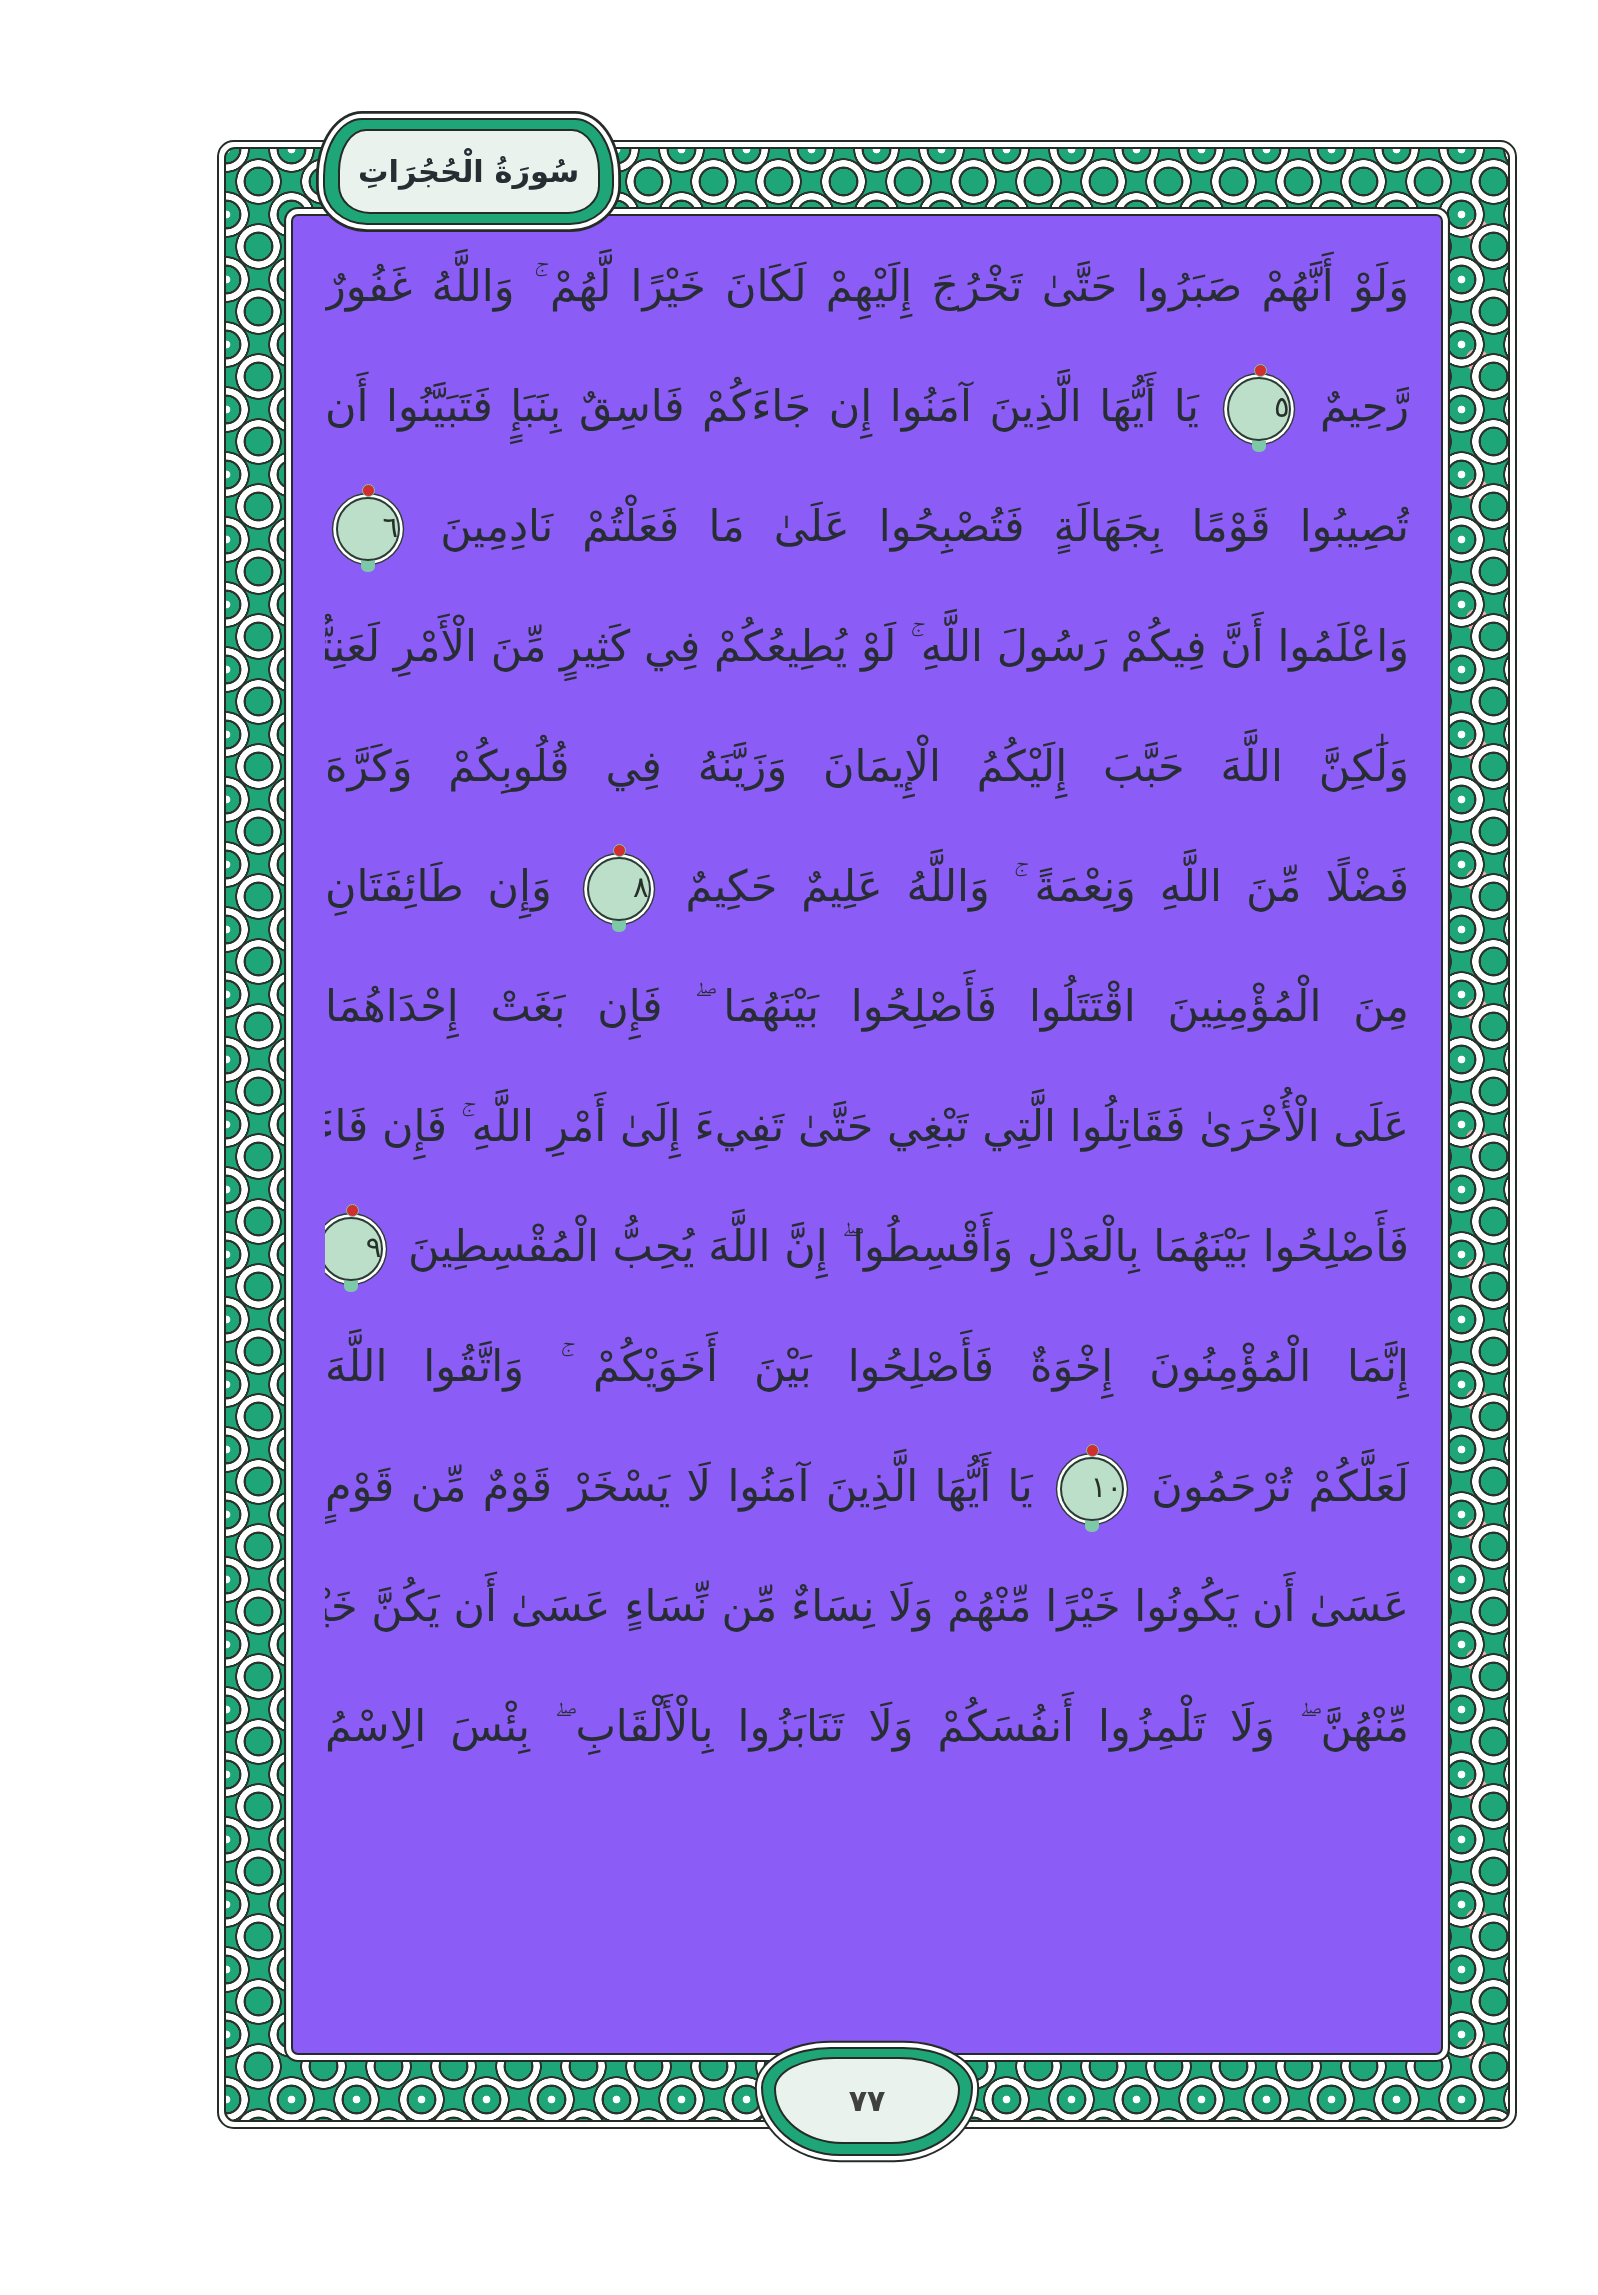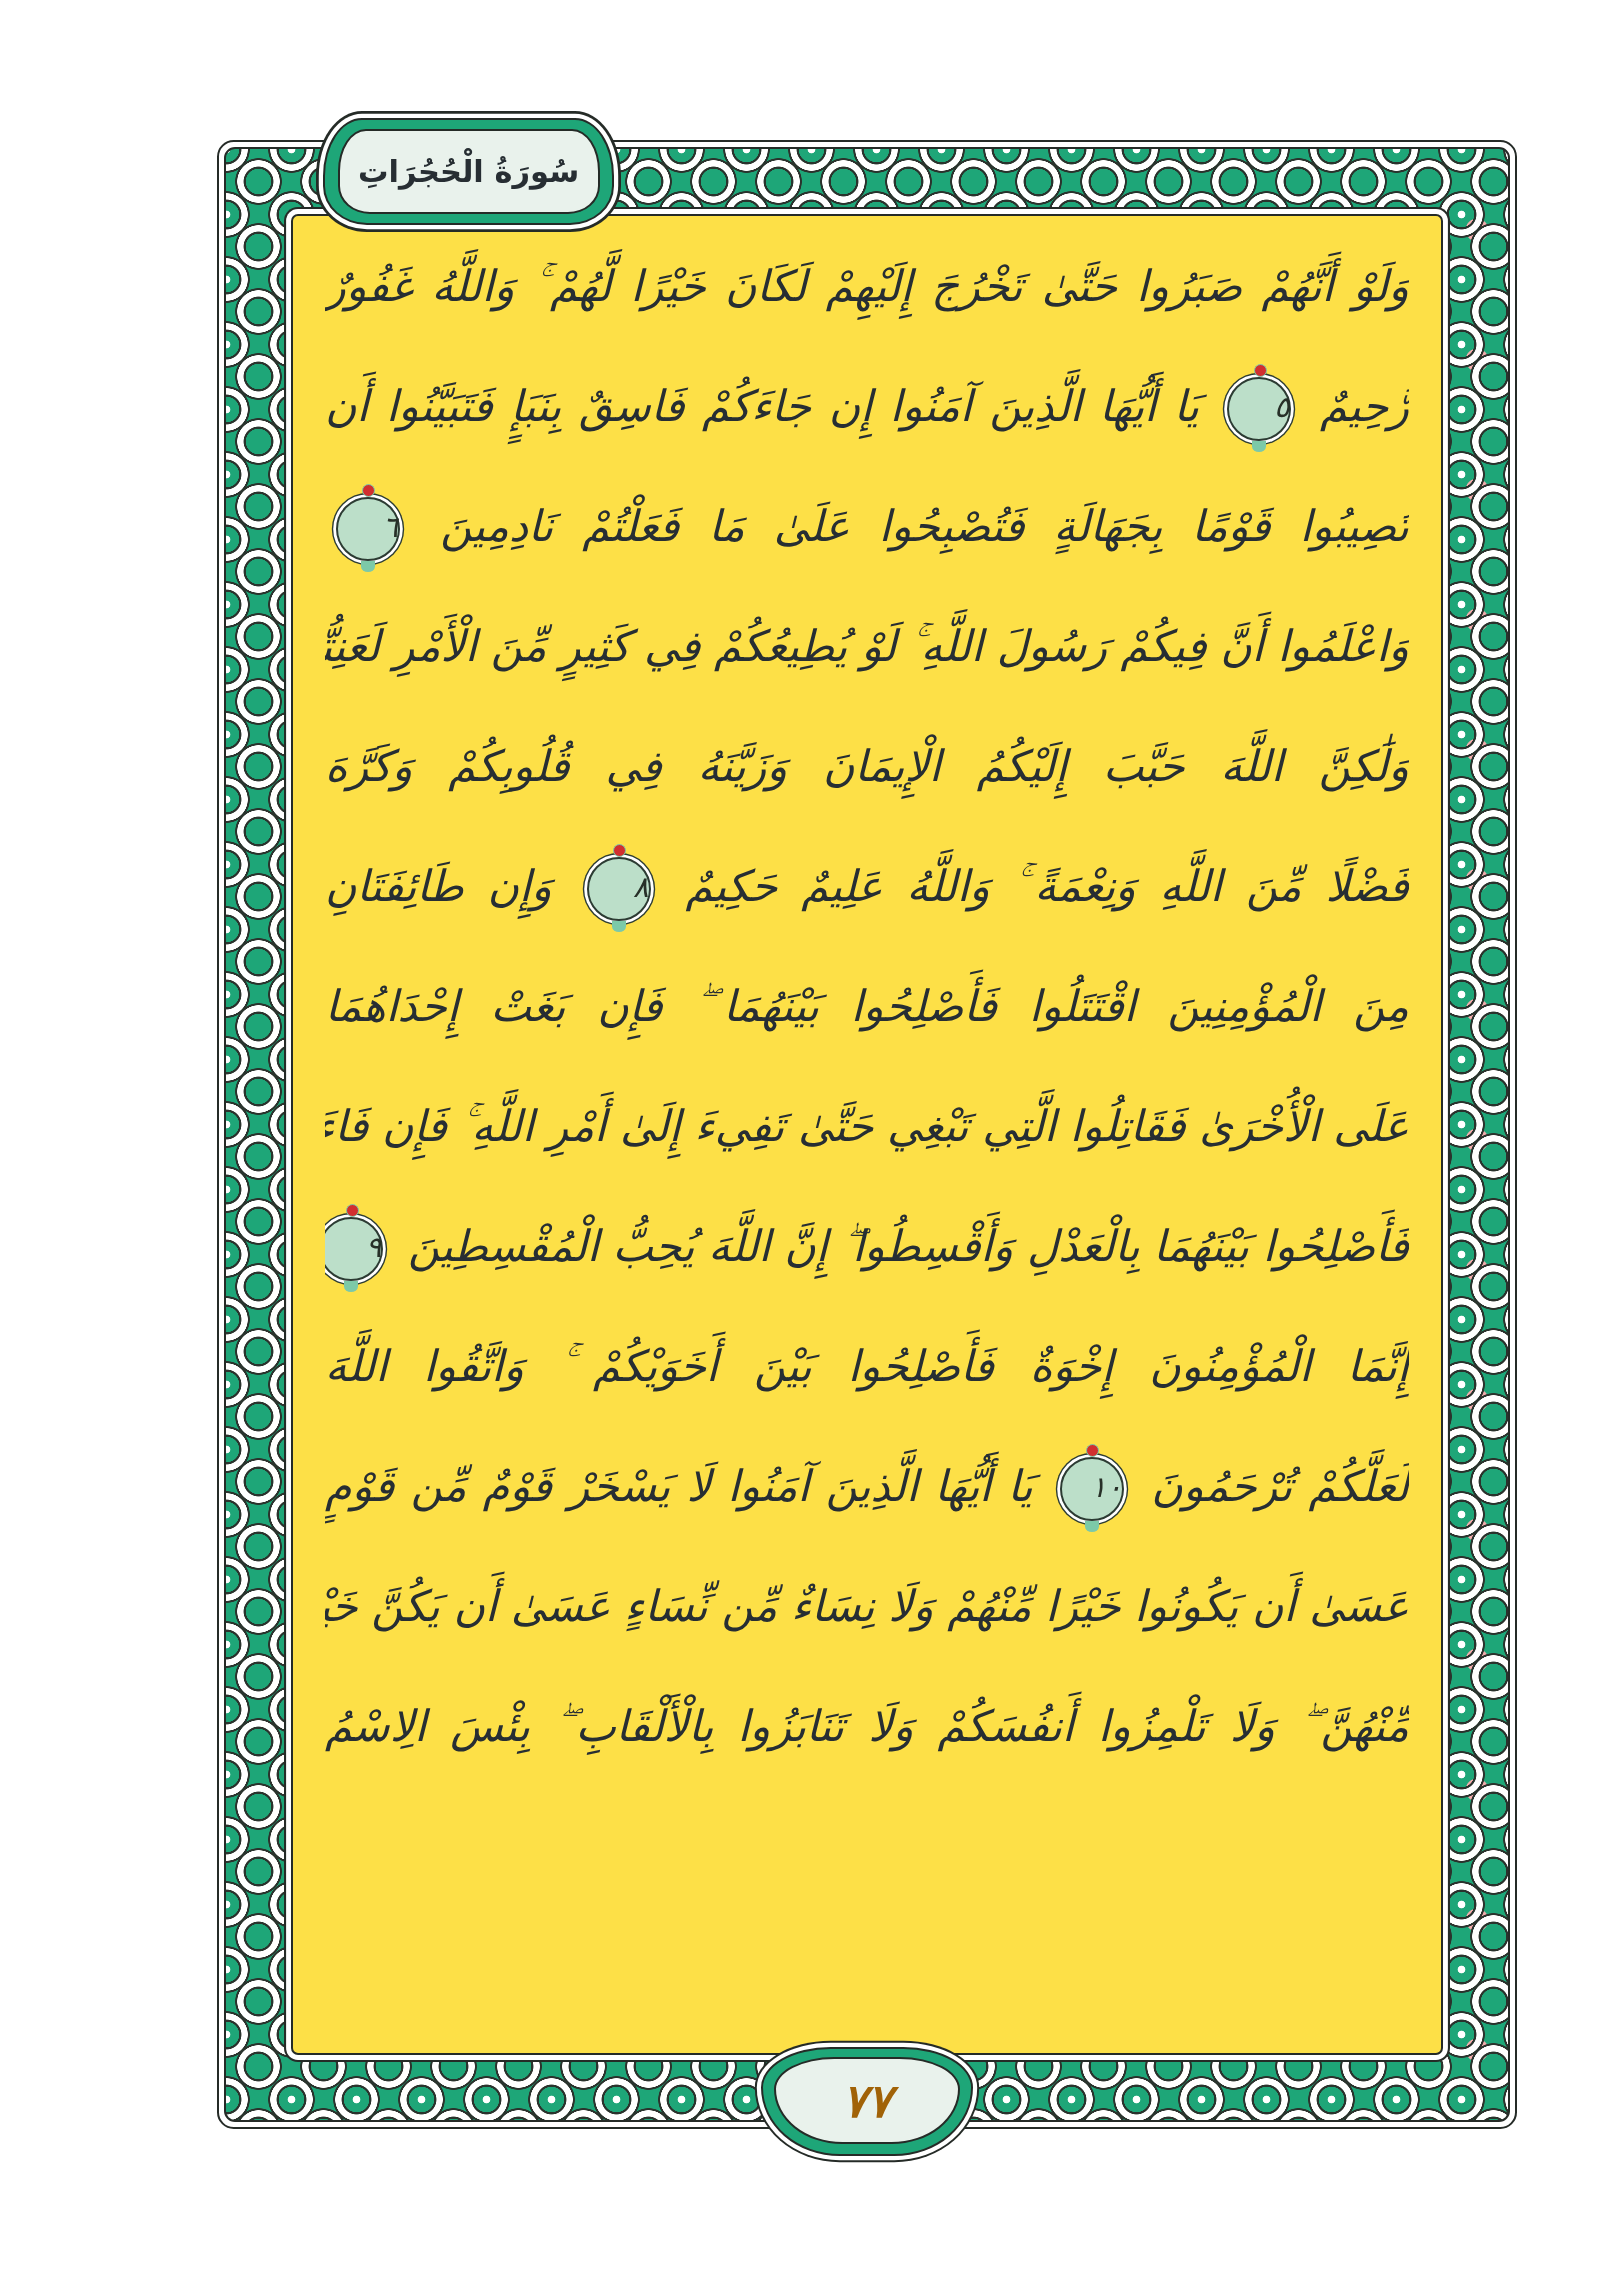--- a/index.html
+++ b/index.html
@@ -26,25 +26,24 @@
     background-image:
       radial-gradient(circle, rgba(255,255,255,0) 0 12.5px, #2a332d 13px 14.6px, #ffffff 15.3px 21px, #2a332d 21.5px 23px, rgba(255,255,255,0) 23.6px),
       radial-gradient(circle, rgba(255,255,255,0) 0 12.5px, #2a332d 13px 14.6px, #ffffff 15.3px 21px, #2a332d 21.5px 23px, rgba(255,255,255,0) 23.6px),
       radial-gradient(circle, #d63b3b 0 6.2px, #f2acac 7px 11px, rgba(255,255,255,0) 11.8px),
       radial-gradient(circle, #ffffff 0 3.5px, rgba(255,255,255,0) 4.2px);
     background-size:65px 65px, 65px 65px, 130px 130px, 65px 65px;
     background-position:0 0, 33px 33px, 16px 16px, 33px 33px;
   }
   .inner{
     position:absolute;left:72px;top:72px;right:72px;bottom:72px;
-    background:#fde047;
+    background:#8b5cf6;
     border:2.1px solid #252b27;
     border-radius:7px;
     box-shadow:0 0 0 4.9px #ffffff, 0 0 0 7px #252b27;
-    font-style:italic;
   }
   
   .textcol{
     position:absolute;inset:0;
     padding:9.7px 32px 11px 32px;
   }
   .line{
     height:120px;line-height:120px;
     font-size:43px;color:#272E33;
     direction:rtl;
@@ -103,21 +102,21 @@
     border-radius:46% 46% 52% 52% / 52% 52% 88% 88%;
     box-shadow:0 0 0 4.2px #ffffff, 0 0 0 6.2px #252b27;
     z-index:3;
   }
   .pagenum-inner{
     position:absolute;left:11px;right:11px;top:8.3px;bottom:9.7px;
     background:#E9F2EC;
     border:2.1px solid #252b27;
     border-radius:44% 44% 50% 50% / 50% 50% 86% 86%;
     display:flex;align-items:center;justify-content:center;
-    font-size:46px;font-weight:bold;color:#a16207;font-style:italic;
+    font-size:30px;font-weight:bold;color:#404040;
   }
 </style>
 </head>
 <body>
 
 <div class="page">
   <div class="frame">
     <div class="band"></div>
 
     <div class="tab tab-left">

